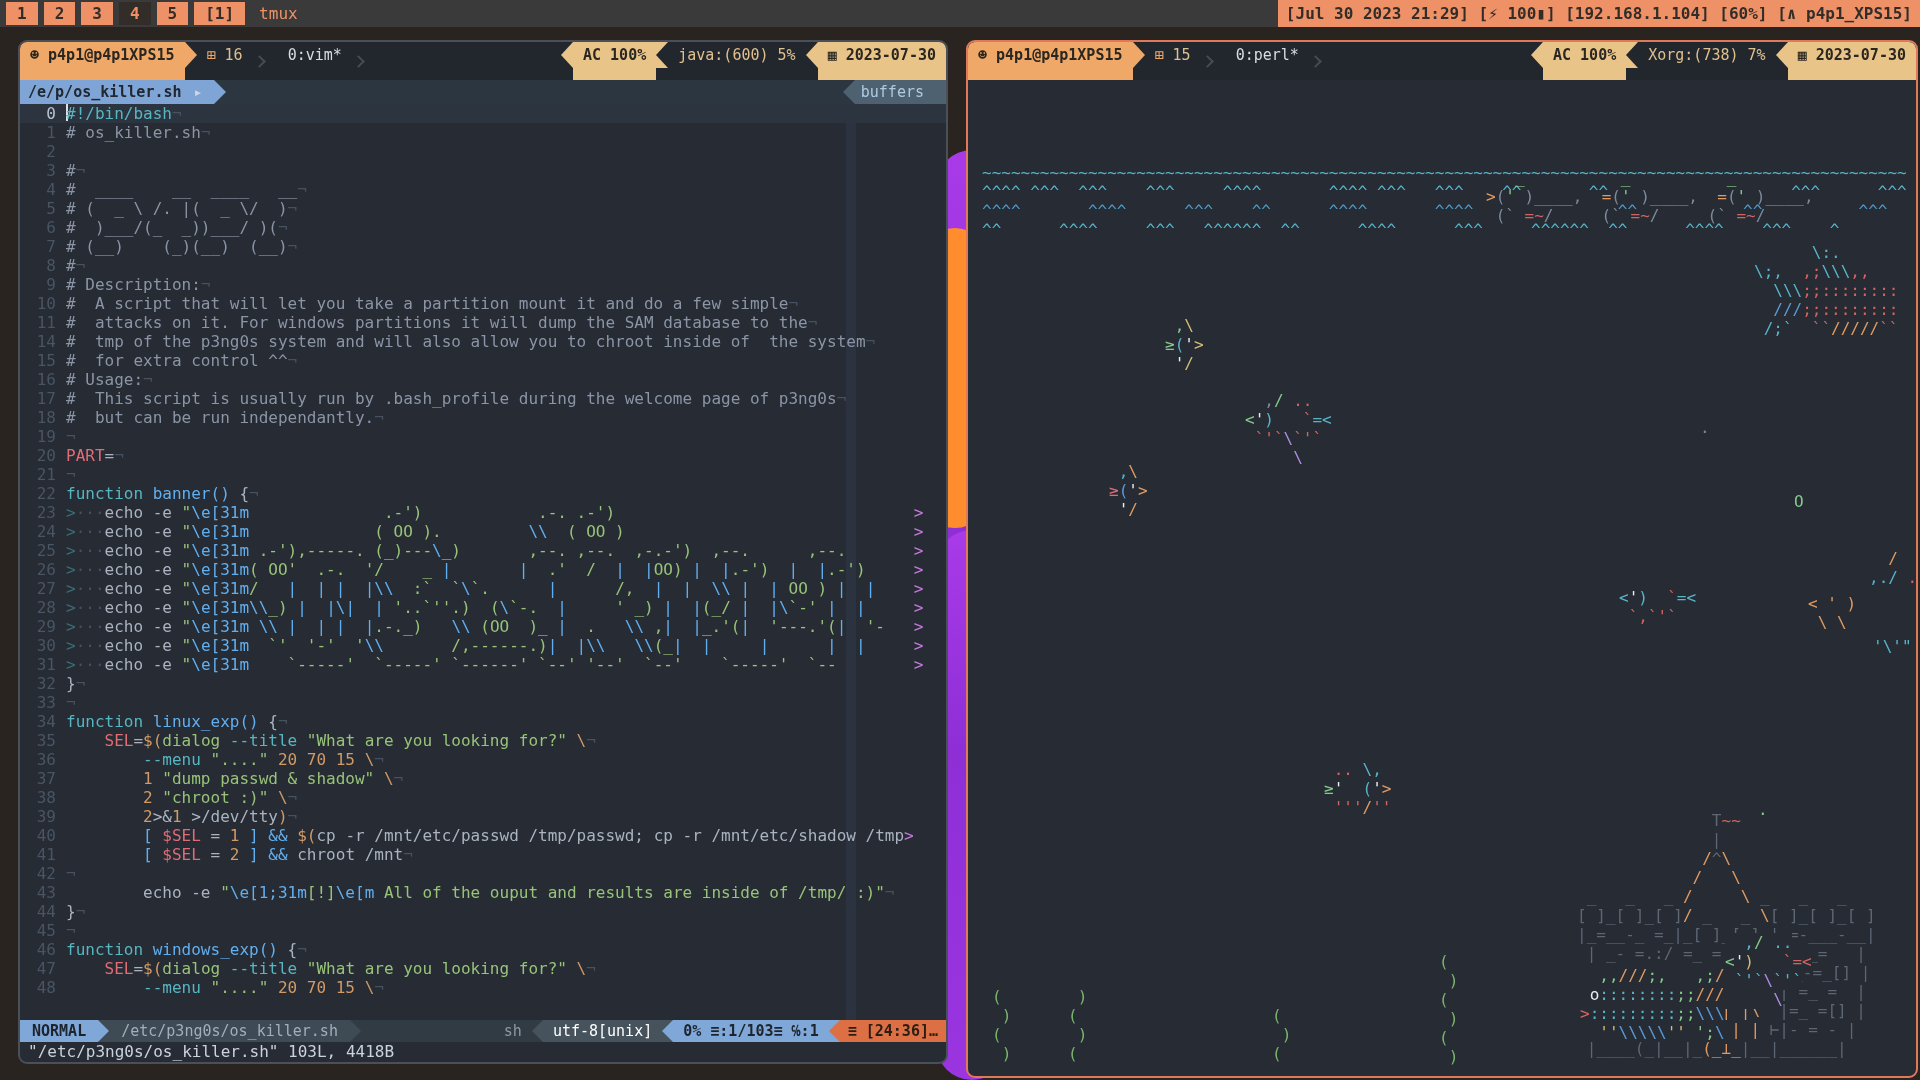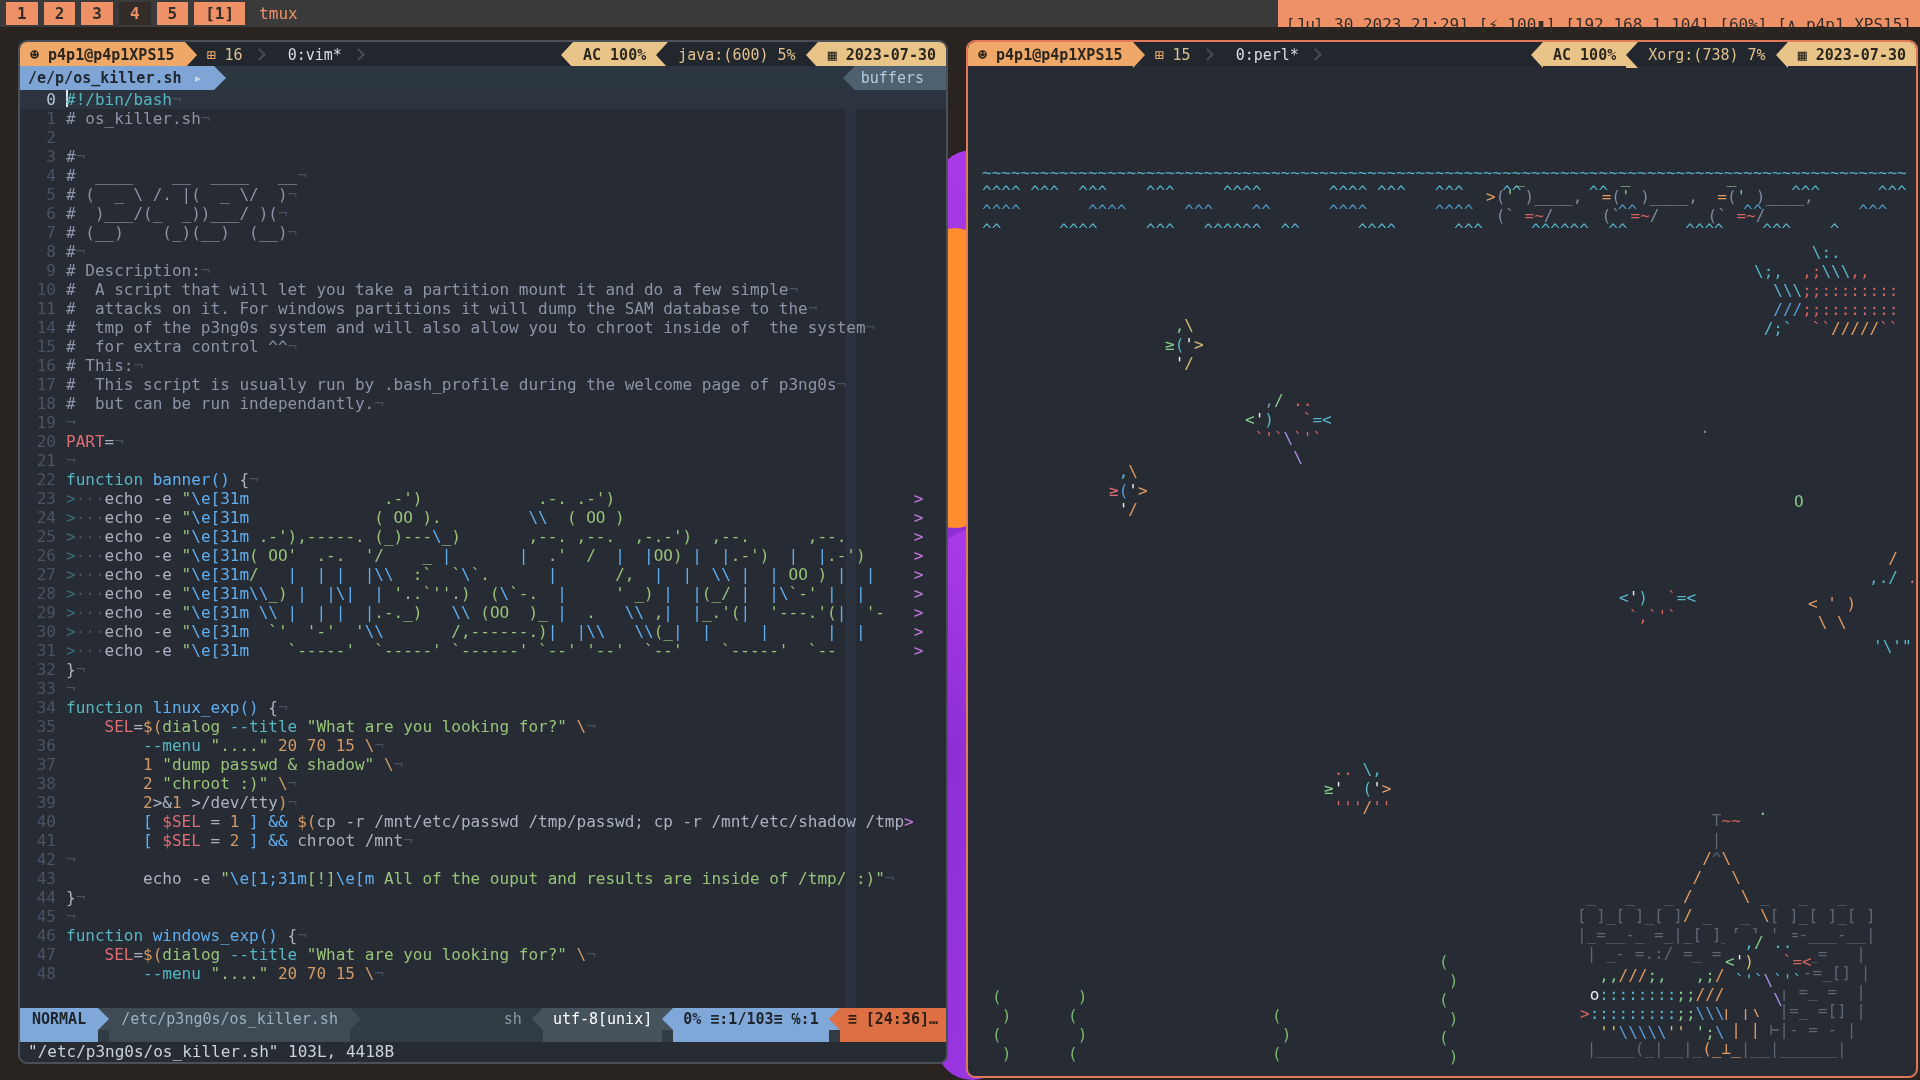--- a/index.html
+++ b/index.html
@@ -21,37 +21,37 @@
        font-family:"DejaVu Sans Mono","Liberation Mono",monospace;}
   .screen{position:relative;width:1920px;height:1080px}
 
   
   .tmux-bar{position:absolute;top:0;left:0;right:0;height:27px;background:var(--tmuxbg);
             display:flex;align-items:center;font-size:16px;z-index:50}
   .twin{padding:0 11px;margin-left:6px;background:var(--tmuxorange);color:var(--tmuxdark);
         font-weight:bold;height:23px;line-height:23px}
   .twin.active{background:#332d29;color:var(--tmuxorange)}
   .tmux-title{color:var(--tmuxorange);margin-left:14px;font-weight:normal}
-  .tmux-right{margin-left:auto;background:var(--tmuxorange);color:var(--tmuxdark);font-weight:normal;
-              padding:11px 8px;height:27px;line-height:27px;white-space:pre}
+  .tmux-right{margin-left:auto;background:var(--tmuxorange);color:var(--tmuxdark);font-weight:bold;
+              padding:0 8px;height:27px;line-height:27px;white-space:pre}
 
   
   .wall-purple{position:absolute;left:936px;top:150px;width:72px;height:930px;
                background:linear-gradient(180deg,#a93ae8 0%,#8e2fd6 40%,#9a35e0 100%);border-radius:36px}
   .wall-orange{position:absolute;left:922px;top:228px;width:66px;height:300px;
                background:var(--wallorange);border-radius:33px}
 
   
   .term{position:absolute;background:var(--termbg);border:2px solid var(--termborder);
         border-radius:9px;overflow:hidden;display:flex;flex-direction:column}
   .term.left{left:18px;top:40px;width:930px;height:1024px}
   .term.right{left:966px;top:40px;width:952px;height:1038px;border-color:var(--activeborder)}
 
   
-  .pbar{height:24px;background:var(--barbg);display:flex;align-items:stretch;
+  .pbar{height:38px;background:var(--barbg);display:flex;align-items:stretch;
         font-size:15px;line-height:26px;flex:none;white-space:pre}
   .seg{padding:0 10px;white-space:pre}
   .seg.host{background:var(--chiporange);color:#2a2620;font-weight:bold}
   .seg.dark{background:var(--barbg);color:#d8dde4}
   .seg.dark .ic{color:var(--chiporange)}
   .seg.dark .num{color:#dcc092}
   .seg.tan{background:var(--chiptan);color:#2a2620;font-weight:bold}
   .seg.darktan{background:var(--barbg);color:#e2c08d}
   .ar{width:0;height:0;border-top:13px solid transparent;border-bottom:13px solid transparent;flex:none}
   .ar.r{border-left:12px solid transparent}
@@ -72,21 +72,21 @@
   .vim{flex:1;position:relative;overflow:hidden;font-size:16px}
   .colorcolumn{position:absolute;left:826px;top:0;bottom:0;width:10px;background:var(--colorcol);z-index:0}
   .vline{height:19px;line-height:19px;white-space:pre;display:flex;position:relative;z-index:1}
   .vline.cursorline{background:var(--cursorline)}
   .vline .ln{width:46px;padding-right:10px;text-align:right;color:var(--gutter);flex:none}
   .vline.cursorline .ln{color:#b9c4d2}
   .vline .code{white-space:pre}
   .curbar{display:inline-block;width:2px;margin-right:-2px;background:#dbe2ea;height:17px;vertical-align:text-top}
 
   
-  .lightline{height:34px;background:var(--llfill);display:flex;align-items:stretch;
+  .lightline{height:22px;background:var(--llfill);display:flex;align-items:stretch;
              font-size:15px;line-height:22px;flex:none;white-space:pre}
   .ll-ar{width:0;height:0;border-top:11px solid transparent;border-bottom:11px solid transparent;flex:none}
   .ll-mode{background:var(--llblue);color:#1e242c;font-weight:bold;padding:0 12px}
   .ll-path{background:var(--llpath);color:#9fb0bd;padding:0 12px}
   .ll-ft{color:#8b98a5;padding:0 10px;margin-left:auto}
   .ll-enc{background:var(--llenc);color:#ffffff;padding:0 10px}
   .ll-pos{background:var(--llblue);color:#1e242c;font-weight:bold;padding:0 10px}
   .ll-time{background:var(--llorange);color:#2a1d14;font-weight:bold;padding:0 8px}
   .cmdline{height:20px;line-height:19px;color:#c9d3dc;padding-left:8px;font-size:16px;
            white-space:pre;flex:none}
@@ -162,21 +162,21 @@
         <div class="vline"><span class="ln">4</span><span class="code"><span class="s-comment">#  ____    __  ____   __</span><span class="s-lc">¬</span></span></div>
         <div class="vline"><span class="ln">5</span><span class="code"><span class="s-comment"># (  _ \ /. |(  _ \/  )</span><span class="s-lc">¬</span></span></div>
         <div class="vline"><span class="ln">6</span><span class="code"><span class="s-comment">#  )___/(_  _))___/ )(</span><span class="s-lc">¬</span></span></div>
         <div class="vline"><span class="ln">7</span><span class="code"><span class="s-comment"># (__)    (_)(__)  (__)</span><span class="s-lc">¬</span></span></div>
         <div class="vline"><span class="ln">8</span><span class="code"><span class="s-comment">#</span><span class="s-lc">¬</span></span></div>
         <div class="vline"><span class="ln">9</span><span class="code"><span class="s-comment"># Description:</span><span class="s-lc">¬</span></span></div>
         <div class="vline"><span class="ln">10</span><span class="code"><span class="s-comment">#  A script that will let you take a partition mount it and do a few simple</span><span class="s-lc">¬</span></span></div>
         <div class="vline"><span class="ln">11</span><span class="code"><span class="s-comment">#  attacks on it. For windows partitions it will dump the SAM database to the</span><span class="s-lc">¬</span></span></div>
         <div class="vline"><span class="ln">14</span><span class="code"><span class="s-comment">#  tmp of the p3ng0s system and will also allow you to chroot inside of  the system</span><span class="s-lc">¬</span></span></div>
         <div class="vline"><span class="ln">15</span><span class="code"><span class="s-comment">#  for extra control ^^</span><span class="s-lc">¬</span></span></div>
-        <div class="vline"><span class="ln">16</span><span class="code"><span class="s-comment"># This:</span><span class="s-lc">¬</span></span></div>
+        <div class="vline"><span class="ln">16</span><span class="code"><span class="s-comment"># Usage:</span><span class="s-lc">¬</span></span></div>
         <div class="vline"><span class="ln">17</span><span class="code"><span class="s-comment">#  This script is usually run by .bash_profile during the welcome page of p3ng0s</span><span class="s-lc">¬</span></span></div>
         <div class="vline"><span class="ln">18</span><span class="code"><span class="s-comment">#  but can be run independantly.</span><span class="s-lc">¬</span></span></div>
         <div class="vline"><span class="ln">19</span><span class="code"><span class="s-lc">¬</span></span></div>
         <div class="vline"><span class="ln">20</span><span class="code"><span class="s-red">PART</span><span class="s-white">=</span><span class="s-lc">¬</span></span></div>
         <div class="vline"><span class="ln">21</span><span class="code"><span class="s-lc">¬</span></span></div>
         <div class="vline"><span class="ln">22</span><span class="code"><span class="s-teal">function </span><span class="s-blue">banner()</span><span class="s-white"> {</span><span class="s-lc">¬</span></span></div>
         <div class="vline"><span class="ln">23</span><span class="code"><span class="s-gd">&gt;</span><span class="s-lc">···</span><span class="s-white">echo -e </span><span class="s-green">"</span><span class="s-blue">\e[31m</span><span class="s-green">              .-')            .-. .-')                               </span><span class="s-purple">&gt;</span></span></div>
         <div class="vline"><span class="ln">24</span><span class="code"><span class="s-gd">&gt;</span><span class="s-lc">···</span><span class="s-white">echo -e </span><span class="s-green">"</span><span class="s-blue">\e[31m</span><span class="s-green">             ( OO ).         </span><span class="s-blue">\\</span><span class="s-green">  ( OO )                              </span><span class="s-purple">&gt;</span></span></div>
         <div class="vline"><span class="ln">25</span><span class="code"><span class="s-gd">&gt;</span><span class="s-lc">···</span><span class="s-white">echo -e </span><span class="s-green">"</span><span class="s-blue">\e[31m</span><span class="s-green"> .-'),-----. (_)---</span><span class="s-blue">\</span><span class="s-green">_)       ,--. ,--.  ,-.-')  ,--.      ,--.       </span><span class="s-purple">&gt;</span></span></div>
         <div class="vline"><span class="ln">26</span><span class="code"><span class="s-gd">&gt;</span><span class="s-lc">···</span><span class="s-white">echo -e </span><span class="s-green">"</span><span class="s-blue">\e[31m</span><span class="s-green">( OO'  .-.  '/    _ </span><span class="s-blue">|</span><span class="s-green">       </span><span class="s-blue">|</span><span class="s-green">  .'  /  </span><span class="s-blue">|</span><span class="s-green">  </span><span class="s-blue">|</span><span class="s-green">OO) </span><span class="s-blue">|</span><span class="s-green">  </span><span class="s-blue">|</span><span class="s-green">.-')  </span><span class="s-blue">|</span><span class="s-green">  </span><span class="s-blue">|</span><span class="s-green">.-')     </span><span class="s-purple">&gt;</span></span></div>

